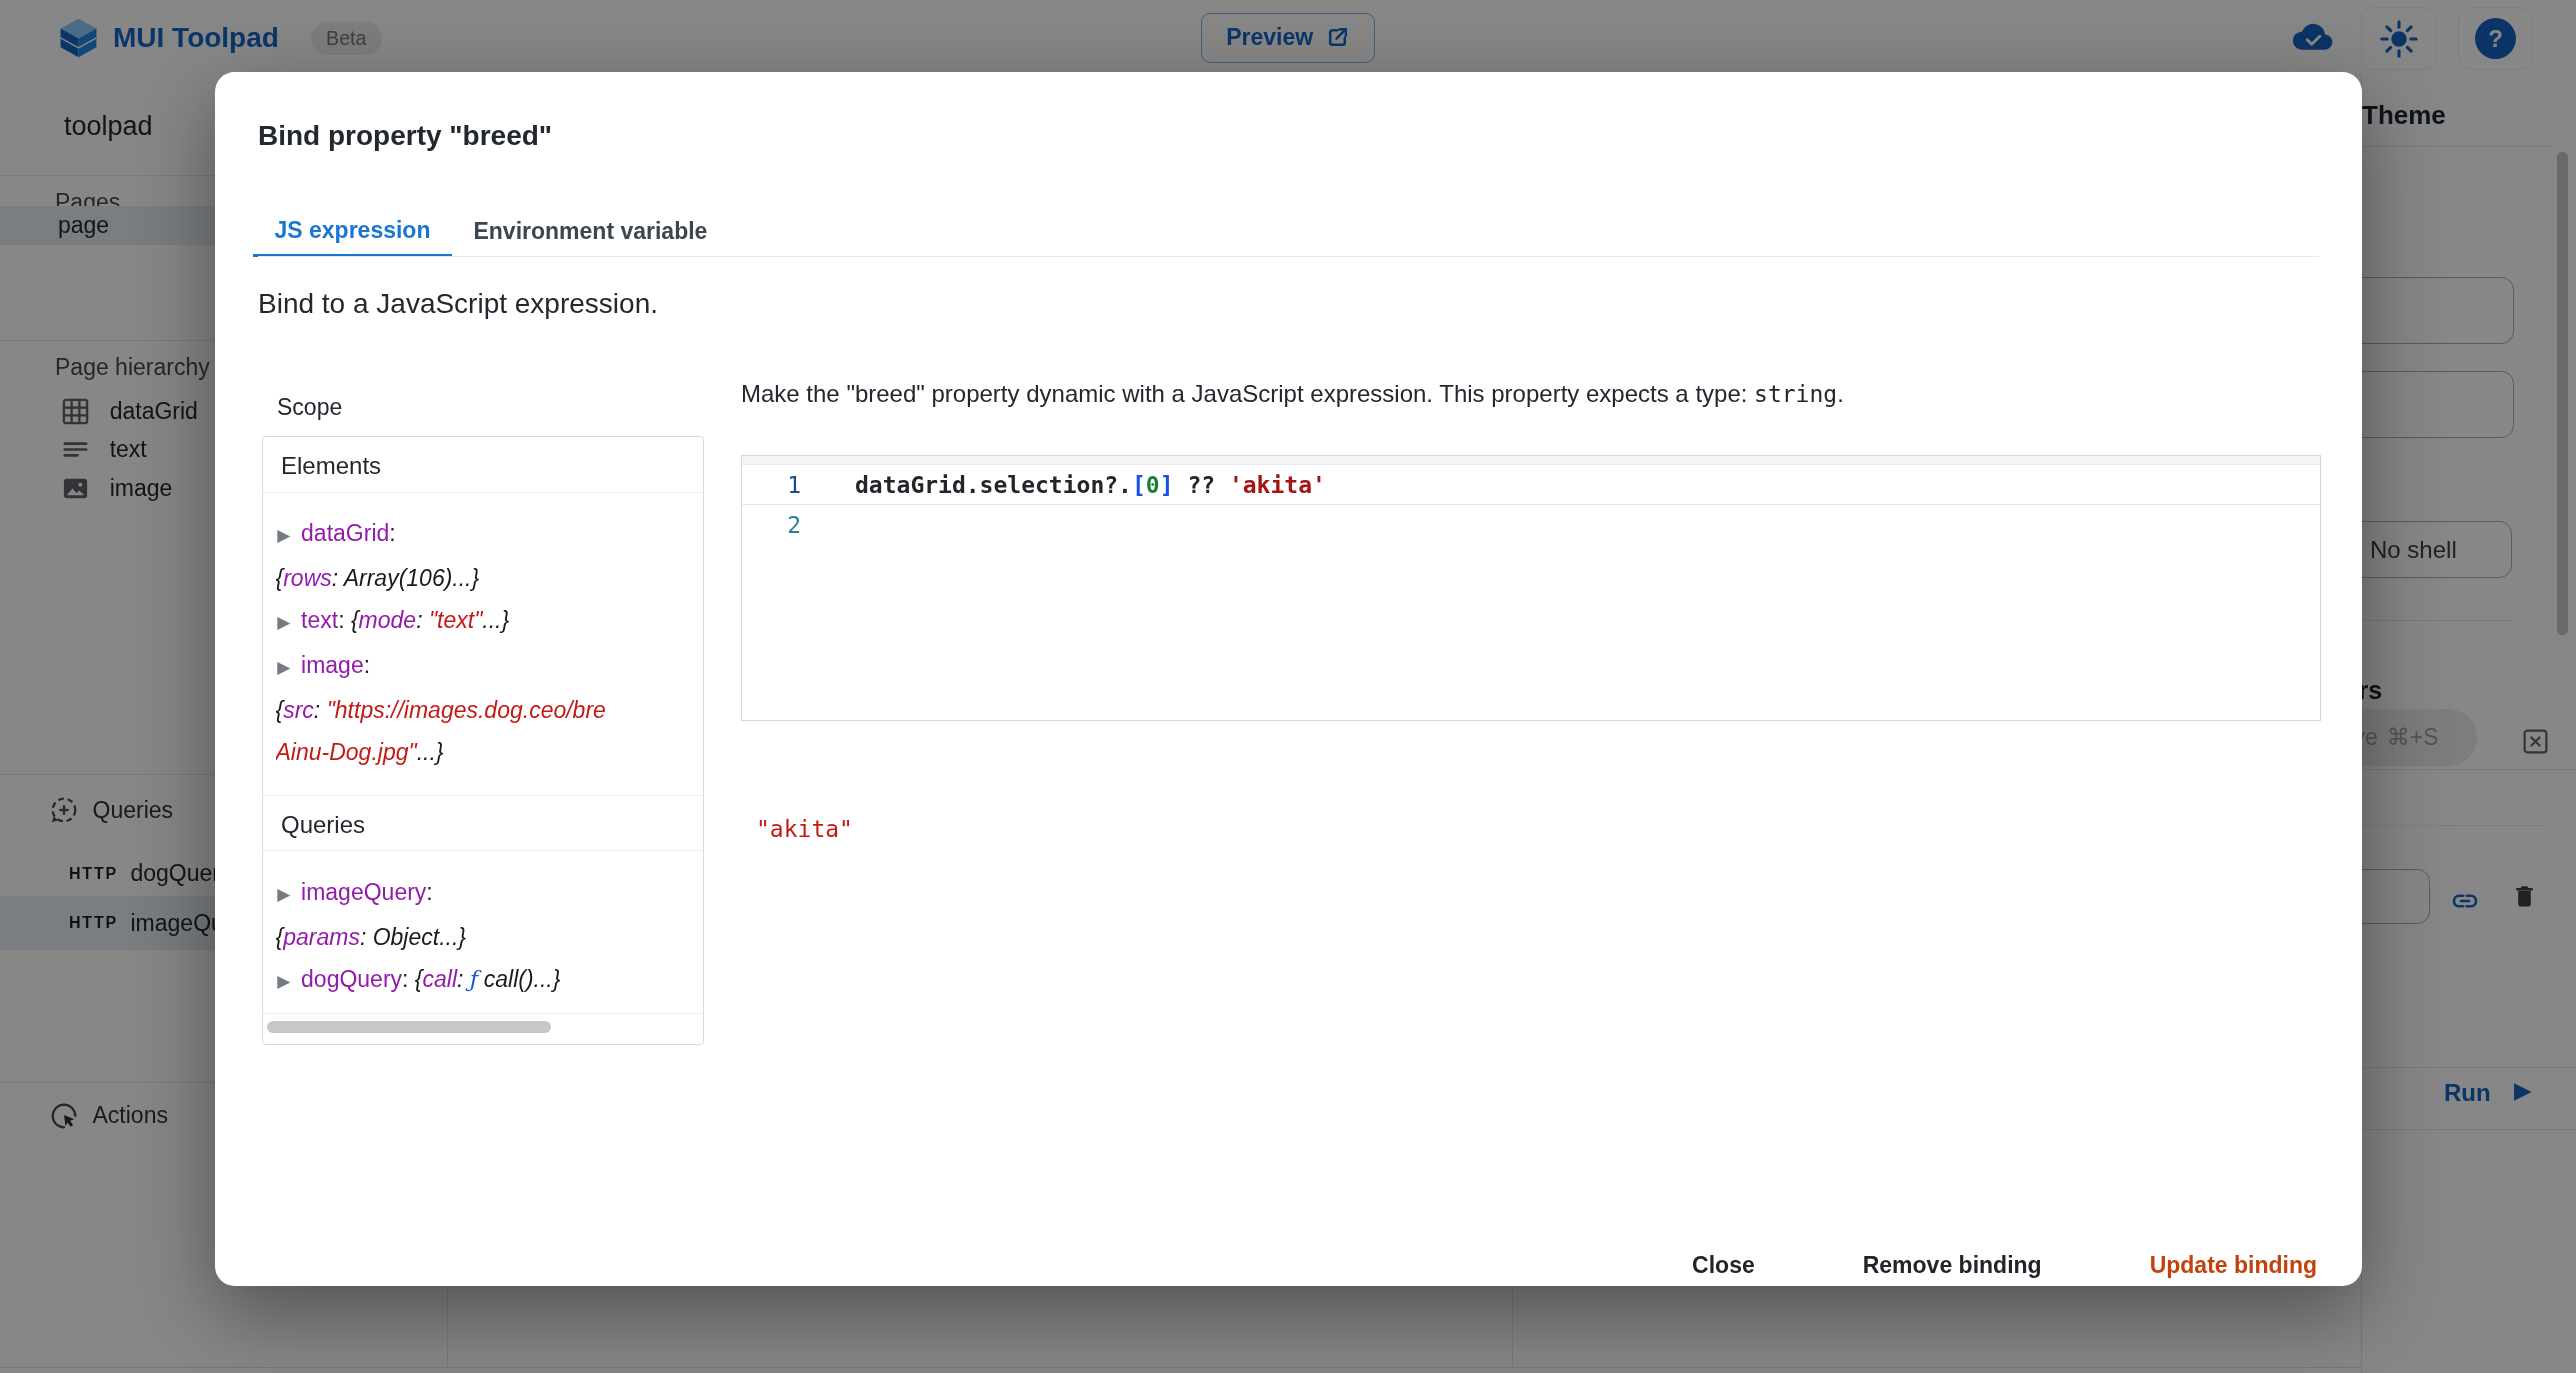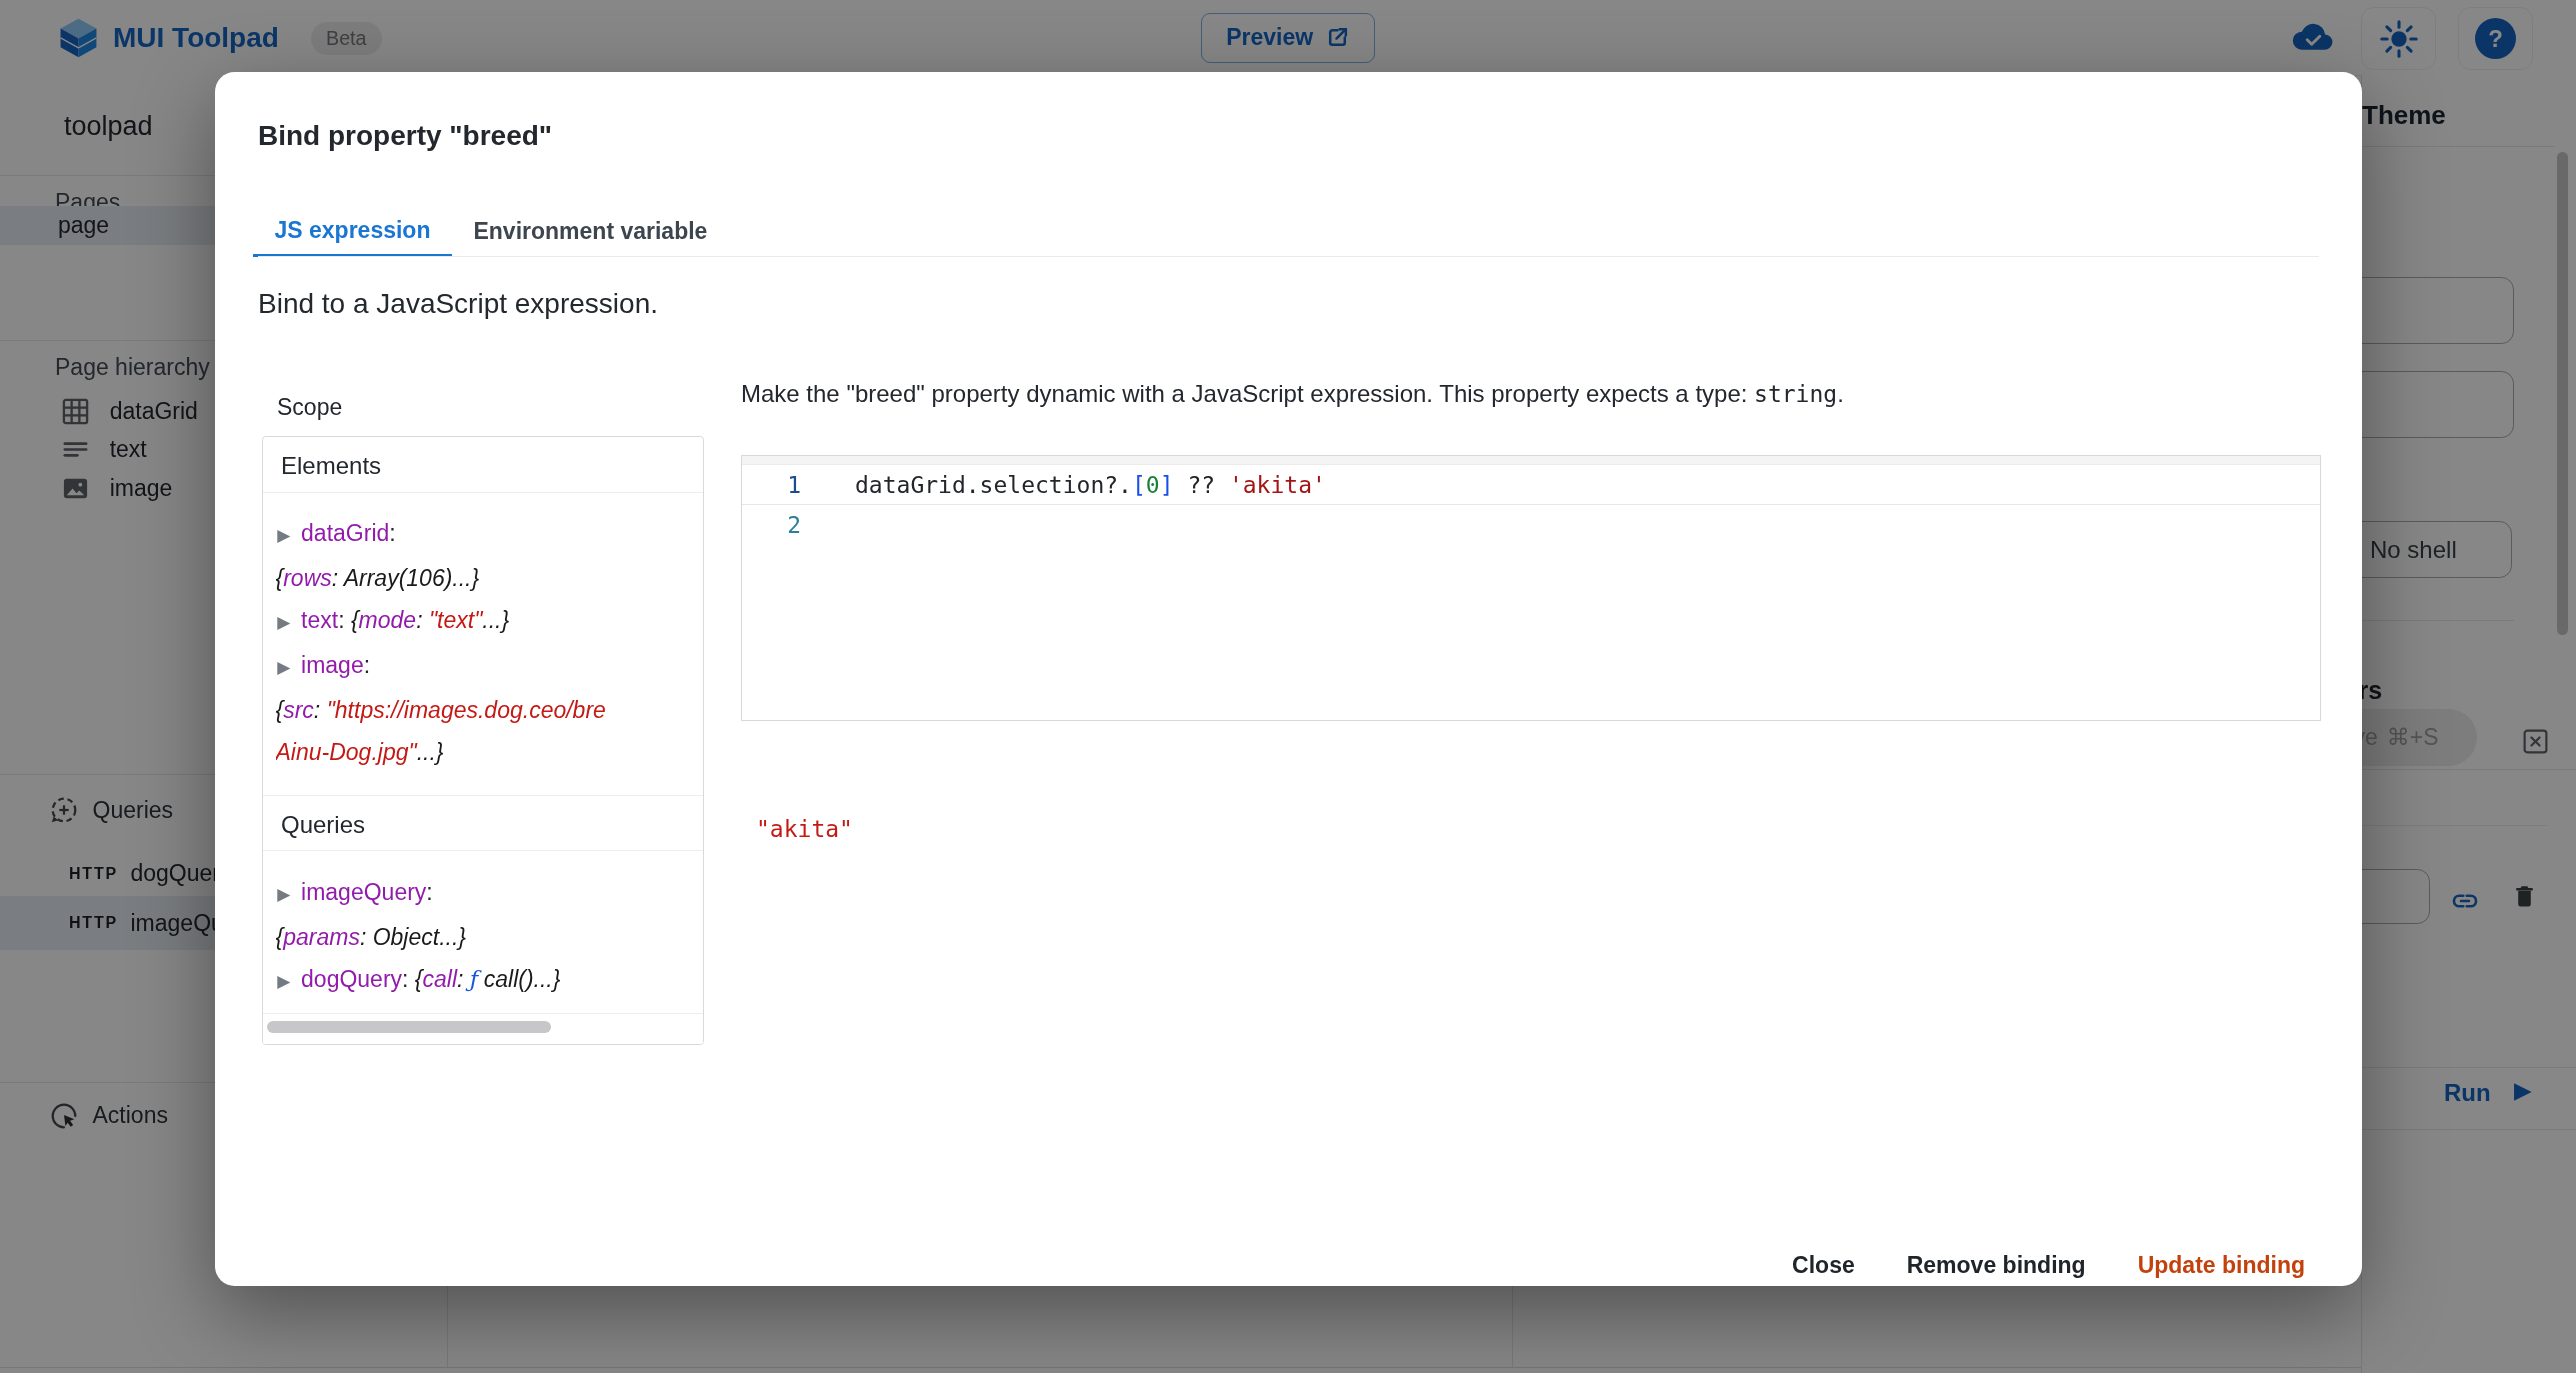--- a/index.html
+++ b/index.html
@@ -77,26 +77,26 @@
   .m-instruction{position:absolute;left:526px;top:308px;font-size:24px;color:#23272e;white-space:nowrap;}
   .m-instruction .code{font-family:"DejaVu Sans Mono",monospace;font-size:23px;}
   .m-editor{position:absolute;left:526px;top:383px;width:1580px;height:266px;border:0.9px solid #d8d8d8;
         box-sizing:border-box;background:#fff;font-family:"DejaVu Sans Mono",monospace;font-size:23px;}
   .cm-topstrip{height:8px;background:#f4f4f4;border-bottom:0.9px solid #ececec;}
   .cm-line{display:flex;height:39px;align-items:center;}
   .cm-line.cm-active{border-bottom:0.9px solid #e7e7e7;}
   .cm-gutter{width:82px;text-align:right;padding-right:23px;box-sizing:border-box;flex:0 0 auto;}
   .g-active{color:#1d4b8f;}
   .g-idle{color:#2e7f95;}
-  .cm-code{padding-left:31px;white-space:pre;}
+  .cm-code{padding-left:31px;white-space:pre;font-weight:bold;}
   .tk-bracket{color:#1750eb;}
   .tk-num{color:#188038;}
   .tk-string{color:#a31515;}
   .m-result{position:absolute;left:541px;top:744px;font-family:"DejaVu Sans Mono",monospace;font-size:23px;color:#c41a16;}
-  .m-actions{position:absolute;right:48px;top:1166px;height:54px;display:flex;align-items:center;gap:34px;}
+  .m-actions{position:absolute;right:36px;top:1166px;height:54px;display:flex;align-items:center;gap:90px;}
   .m-btn{font-size:23px;font-weight:600;color:#20252b;padding:0 9px;white-space:nowrap;}
   .m-btn.disabled{color:#c2410c;}
 
   svg{display:block;}
 </style>
 </head>
 <body>
 
 <div class="app">
 

